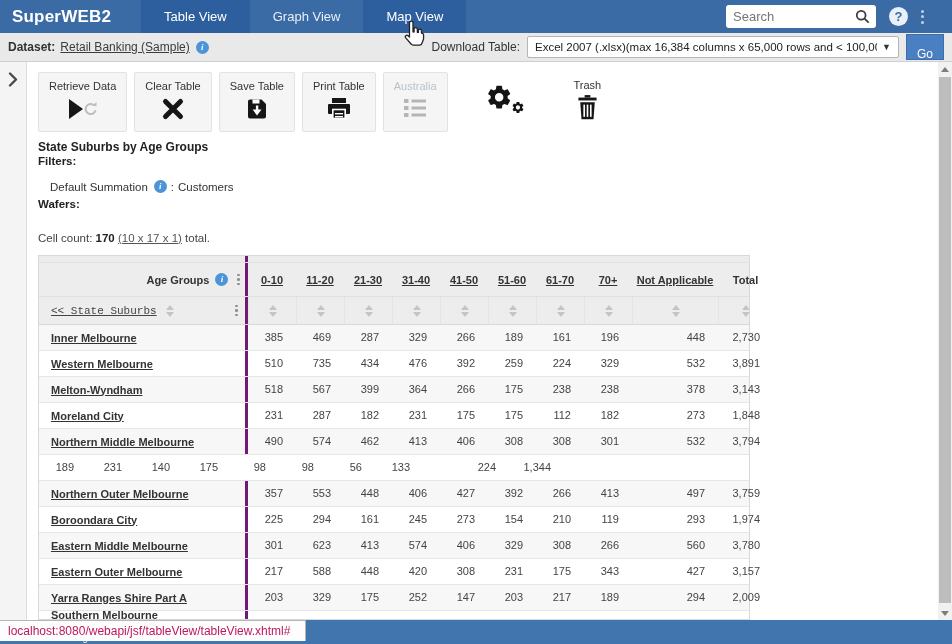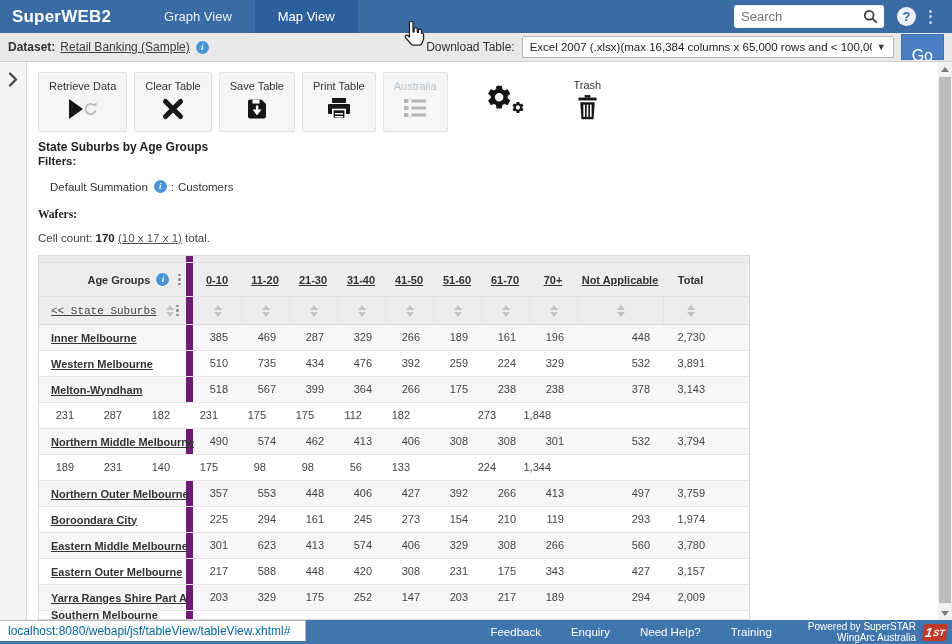--- a/index.html
+++ b/index.html
@@ -5,39 +5,39 @@
   * { margin:0; padding:0; box-sizing:border-box; }
   html,body { width:952px; height:644px; overflow:hidden; }
   body { font-family:"Liberation Sans", sans-serif; background:#fff; position:relative; }
 
   
   .nav { position:absolute; top:0; left:0; right:0; height:33px; background:#3a6ba4; display:flex; align-items:center; z-index:5; }
   .logo { color:#fff; font-size:17px; font-weight:bold; padding:0 14px 0 12px; margin-right:16px; letter-spacing:.2px; }
   .nav-items { display:flex; height:33px; }
   .nav-item { height:33px; line-height:33px; padding:0 23px; color:#e9eff7; font-size:13px; cursor:pointer; white-space:nowrap; }
   .nav-item.active, .nav-item.hover { background:#2d5f9e; color:#fff; }
-  .nav-right { margin-left:auto; display:flex; align-items:center; gap:13px; padding-right:20px; }
+  .nav-right { margin-left:auto; display:flex; align-items:center; gap:13px; padding-right:28px; }
   .search-box { background:#fff; border-radius:3px; width:150px; height:23px; display:flex; align-items:center; }
   .search-box input { border:none; outline:none; flex:1; font-family:"Liberation Sans",sans-serif; font-size:13px; padding:0 7px; color:#555; background:transparent; min-width:0; }
   .search-box svg { margin-right:6px; flex:0 0 auto; }
   .help-circle { width:19px; height:19px; border-radius:50%; background:#e9f0f8; color:#3a6ba4; font-weight:bold; font-size:13px; text-align:center; line-height:19px; cursor:pointer; }
   .vdots { display:inline-block; cursor:pointer; }
   .vdots i { display:block; width:3px; height:3px; border-radius:50%; background:#c3d2e6; margin:2.5px auto; }
 
   
   .dataset-bar { position:absolute; top:33px; left:0; right:0; height:29px; background:#e9e9e9; border-bottom:1px solid #cfcfcf; display:flex; align-items:center; font-size:12px; color:#333; padding:0 8px; z-index:4; }
   .ds-label { font-weight:bold; margin-right:5px; }
   .ds-link { text-decoration:underline; color:#3c3c3c; cursor:pointer; }
   .info { display:inline-block; width:13px; height:13px; border-radius:50%; background:#4b94d8; color:#fff; font-size:9px; font-weight:bold; font-style:italic; text-align:center; line-height:13px; margin-left:6px; cursor:pointer; font-family:"Liberation Serif",serif; }
   .ds-right { margin-left:auto; display:flex; align-items:center; gap:7px; }
   .dl-label { font-size:12px; color:#333; }
   .dl-select { width:372px; height:22px; background:#fff; border:1px solid #b5b5b5; border-radius:2px; font-size:11.5px; color:#222; display:flex; align-items:center; padding:0 7px; cursor:pointer; }
   .dl-select .txt { flex:1; white-space:nowrap; overflow:hidden; }
   .dl-select .caret { font-size:9px; color:#333; margin-left:5px; }
-  .go-btn { background:#4a7fc1; border:1px solid #3c6ea9; color:#fff; font-size:16px; height:22px; padding:12px 10px; border-radius:0; cursor:pointer; font-family:"Liberation Sans",sans-serif; }
+  .go-btn { background:#4a7fc1; border:1px solid #3c6ea9; color:#fff; font-size:12px; height:22px; padding:12px 10px; border-radius:0; cursor:pointer; font-family:"Liberation Sans",sans-serif; }
 
   
   .left-rail { position:absolute; top:62px; left:0; width:27px; bottom:24px; background:#f4f4f4; border-right:1px solid #ddd; z-index:2; }
   .rail-chevron { position:absolute; top:10px; left:8px; cursor:pointer; }
   .scrollbar { position:absolute; top:62px; right:0; width:14px; bottom:24px; background:#f1f1f1; z-index:2; }
   .sb-btn { position:absolute; left:0; width:14px; height:14px; display:flex; align-items:center; justify-content:center; cursor:pointer; }
   .sb-up { top:0; } .sb-dn { bottom:0; }
   .tri-up { width:0; height:0; border-left:4px solid transparent; border-right:4px solid transparent; border-bottom:5px solid #7d7d7d; }
   .tri-dn { width:0; height:0; border-left:4px solid transparent; border-right:4px solid transparent; border-top:5px solid #7d7d7d; }
   .sb-thumb { position:absolute; top:15px; left:1px; width:12px; height:526px; background:#bdbdbd; cursor:pointer; }
@@ -53,32 +53,32 @@
   .tb-gear { align-self:center; margin-left:30px; cursor:pointer; }
   .tb-trash { margin-left:45px; display:flex; flex-direction:column; align-items:center; padding-top:7px; cursor:pointer; }
   .tb-trash .lbl { font-size:11px; color:#333; margin-bottom:4px; }
 
   
   .t-title { position:absolute; top:78px; left:10px; font-size:12px; font-weight:bold; color:#222; }
   .s-label { position:absolute; left:10px; font-size:11.5px; font-weight:bold; color:#222; }
   .filters-label { top:93px; }
   .filter-row { position:absolute; top:118px; left:22px; font-size:11.5px; color:#333; display:flex; align-items:center; }
   .filter-row .sep { margin:0 4px 0 4px; }
-  .wafers-label { top:146px;font-family:Liberation Serif, serif; }
+  .wafers-label { top:136px; }
   .cellcount { position:absolute; top:170px; left:10px; font-size:11.5px; color:#444; }
   .cellcount b { color:#222; }
   .cellcount .cc-link { text-decoration:underline; color:#555; cursor:pointer; }
 
   
   .data-table { position:absolute; top:193px; left:10px; width:712px; border:1px solid #d9d9d9; font-size:11px; background:#fff; }
   .t-row { display:flex; }
   .t-strip { height:7px; background:#ececec; border-bottom:1px solid #e0e0e0; }
   .t-strip .t-label { height:100%; }
   .t-cell { flex:0 0 auto; }
-  .t-label { width:154px; border-right:7px solid #701a75; }
+  .t-label { width:209px; border-right:3px solid #701a75; }
   .t-col { width:48px; }
   .t-na { width:86px; }
   .t-totalc { width:55px; }
   .t-h1 { height:34px; background:#ededed; border-bottom:1px solid #e0e0e0; }
   .t-h1 .t-cell { display:flex; align-items:center; justify-content:center; }
   .t-h1 .t-label { justify-content:flex-end; padding-right:5px; }
   .dim-label { font-weight:bold; color:#333; cursor:pointer; }
   .col-link { font-weight:bold; text-decoration:underline; color:#333; cursor:pointer; }
   .col-total { font-weight:bold; color:#333; }
   .hdots i { display:block; width:2.6px; height:2.6px; border-radius:50%; background:#8f8f8f; margin:2px auto; }
@@ -100,30 +100,31 @@
   .t-partial { height:8px; overflow:hidden; border-bottom:none; }
 
   
   .footer { position:absolute; bottom:0; left:0; right:0; height:24px; background:#4175ae; display:flex; align-items:center; z-index:6; color:#fff; }
   .f-links { display:flex; gap:30px; margin-left:auto; font-size:11.5px; }
   .f-link { cursor:pointer; white-space:nowrap; }
   .f-powered { margin-left:36px; text-align:right; font-size:10px; line-height:11px; white-space:nowrap; }
   .f-logo { margin:0 5px 0 7px; width:24px; height:17px; background:#c0392b; transform:skewX(-8deg); border-radius:2px; color:#fff; font-style:italic; font-weight:bold; display:flex; align-items:center; justify-content:center; font-size:9px; }
   .f-logo .one { font-size:13px; margin-right:1px; }
 
-  .status-bubble { position:absolute; left:0; bottom:3px; width:306px; height:21px; background:#fdfdfd; border:1px solid #b5b5b5; border-left:none; border-bottom:none; font-size:12px; color:#0369a1; line-height:20px; padding:0 8px; z-index:7; white-space:nowrap; overflow:hidden; }
+  .status-bubble { position:absolute; left:0; bottom:3px; width:306px; height:21px; background:#fdfdfd; border:1px solid #b5b5b5; border-left:none; border-bottom:none; font-size:12px; color:#be185d; line-height:20px; padding:0 8px; z-index:7; white-space:nowrap; overflow:hidden; }
 
   .cursor-hand { position:absolute; left:401px; top:21px; z-index:100; pointer-events:none; }
 </style>
 </head>
 <body>
 
 <div class="nav">
   <div class="logo">SuperWEB2</div>
   <div class="nav-items" id="nav-items">
+      <div class="nav-item active">Table View</div>
       <div class="nav-item">Graph View</div>
       <div class="nav-item hover">Map View</div>
     </div>
   <div class="nav-right">
     <div class="search-box">
       <input placeholder="Search" style="">
       <svg width="15" height="15" viewBox="0 0 17 17">
           <circle cx="7" cy="7" r="5" fill="none" stroke="#3c3c3c" stroke-width="2"></circle>
           <line x1="10.8" y1="10.8" x2="15.5" y2="15.5" stroke="#3c3c3c" stroke-width="2"></line>
         </svg>
@@ -400,20 +401,23 @@
         <div class="t-cell t-col val">399</div>
         <div class="t-cell t-col val">364</div>
         <div class="t-cell t-col val">266</div>
         <div class="t-cell t-col val">175</div>
         <div class="t-cell t-col val">238</div>
         <div class="t-cell t-col val">238</div>
         <div class="t-cell t-na val">378</div>
         <div class="t-cell t-totalc val">3,143</div>
       </div>
       <div class="t-row t-data">
+        <div class="t-cell t-label">
+          <span class="row-link">Moreland City</span>
+        </div>
         <div class="t-cell t-col val">231</div>
         <div class="t-cell t-col val">287</div>
         <div class="t-cell t-col val">182</div>
         <div class="t-cell t-col val">231</div>
         <div class="t-cell t-col val">175</div>
         <div class="t-cell t-col val">175</div>
         <div class="t-cell t-col val">112</div>
         <div class="t-cell t-col val">182</div>
         <div class="t-cell t-na val">273</div>
         <div class="t-cell t-totalc val">1,848</div>
@@ -542,26 +546,20 @@
   <div class="sb-btn sb-up">
       <div class="tri-up"></div>
     </div>
   <div class="sb-thumb"></div>
   <div class="sb-btn sb-dn">
       <div class="tri-dn"></div>
     </div>
 </div>
 
 <div class="footer">
-  <div class="f-links" id="footer-links">
-      <span class="f-link">Feedback</span>
-      <span class="f-link">Enquiry</span>
-      <span class="f-link">Need Help?</span>
-      <span class="f-link">Training</span>
-    </div>
   <div class="f-powered">
     <div>Powered by SuperSTAR</div>
     <div>WingArc Australia</div>
   </div>
   <div class="f-logo">
       <span class="one">1</span>
       <span>ST</span>
     </div>
 </div>
 

